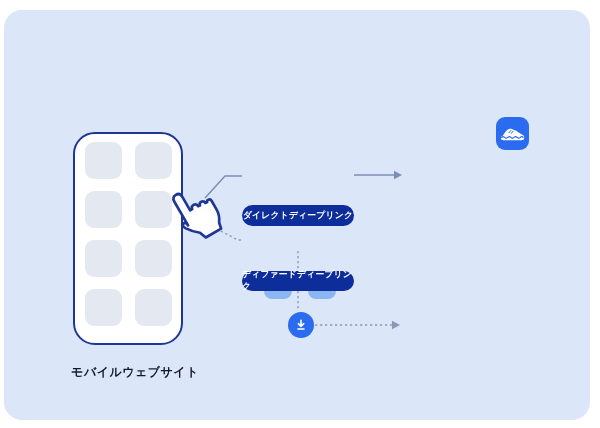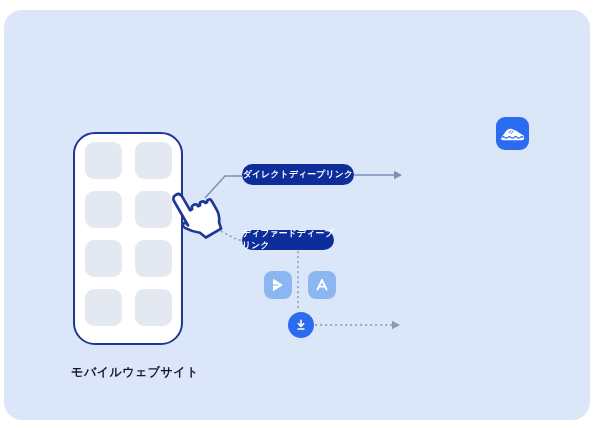--- a/index.html
+++ b/index.html
@@ -23,23 +23,23 @@
   .thumb{position:absolute;left:21px;top:4px;width:29px;height:31px;background:#fff;border:1.5px solid var(--c-navy);
          border-radius:8px;display:flex;align-items:center;justify-content:center;}
   .bname{position:absolute;left:52px;top:8px;font-size:8.5px;font-weight:bold;color:var(--c-text-dark);}
   .bline1{position:absolute;left:52px;top:24px;width:14px;height:2px;background:#8ea6d8;border-radius:1px;}
   .bline2{position:absolute;left:52px;top:29px;width:19px;height:2px;background:#b6c0d6;border-radius:1px;}
   .cta{position:absolute;left:91px;top:12px;width:40px;height:18px;background:var(--c-deep-blue);border-radius:9px;
        display:flex;align-items:center;justify-content:center;}
   .cta span{display:block;width:20px;height:2.5px;background:#7b94df;border-radius:2px;}
 
   .pill{position:absolute;height:21px;background:var(--c-deep-blue);color:#fff;border-radius:11px;
-        display:flex;align-items:center;justify-content:center;font-size:8.8px;font-weight:bold;z-index:5;letter-spacing:.2px;}
+        display:flex;align-items:center;justify-content:center;font-size:8.8px;font-weight:bold;z-index:5;letter-spacing:.2px;margin-top:41px;}
   .pill.direct{left:238px;top:154px;width:112px;}
-  .pill.deferred{left:238px;top:220px;width:92px;height:20px;}
+  .pill.deferred{left:238px;top:220px;width:112px;height:20px;}
 
   .connectors{position:absolute;left:0;top:0;width:600px;height:428px;z-index:3;pointer-events:none;}
 
   .store{position:absolute;width:28px;height:28px;border-radius:8px;background:var(--c-light-blue-icon);
          display:flex;align-items:center;justify-content:center;z-index:4;}
   .store.play{left:260px;top:261px;}
   .store.appstore{left:304px;top:261px;}
   .dlcircle{position:absolute;left:284px;top:302px;width:26px;height:26px;border-radius:50%;background:var(--c-bright-blue);
             display:flex;align-items:center;justify-content:center;z-index:4;}
 

